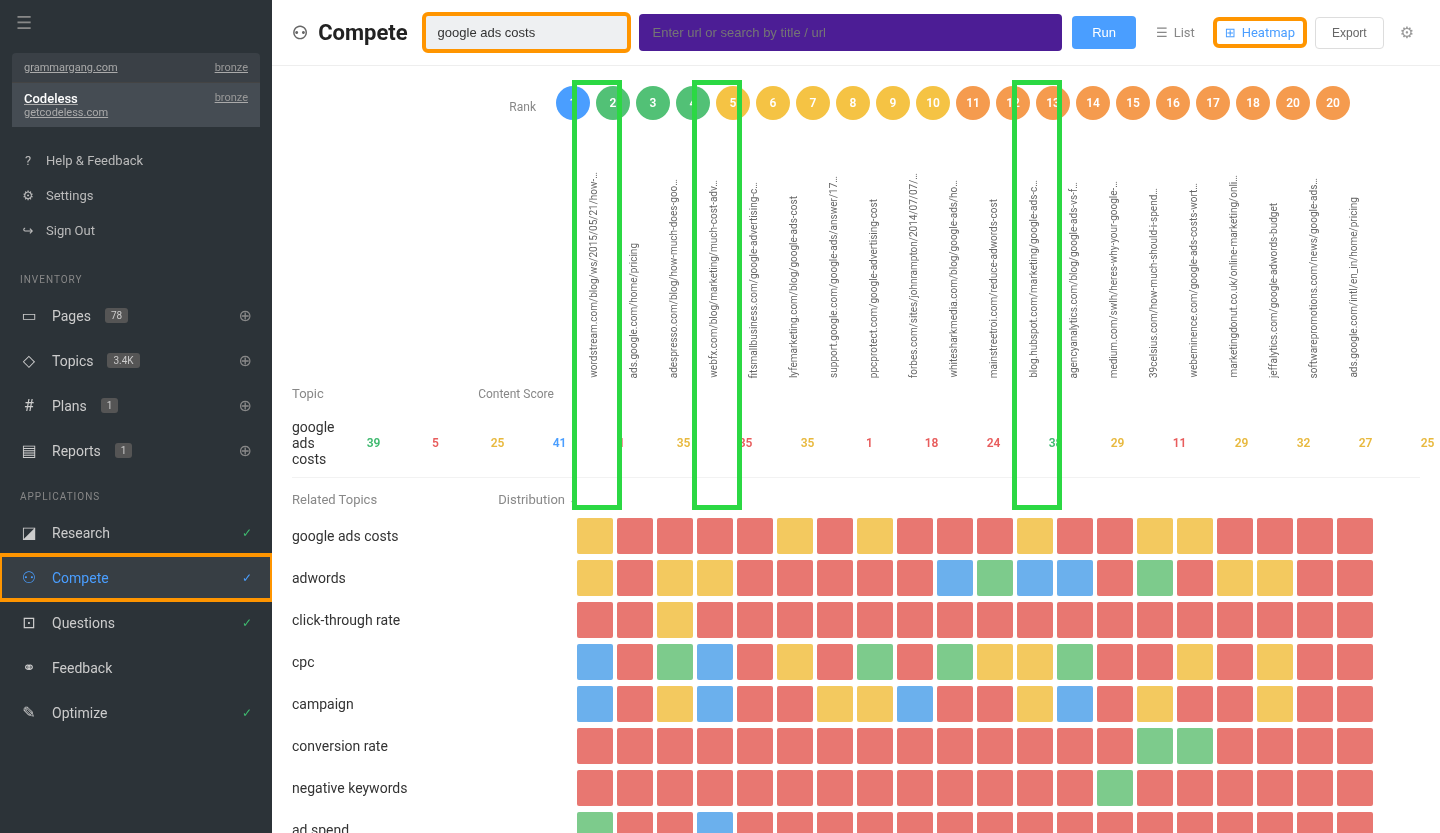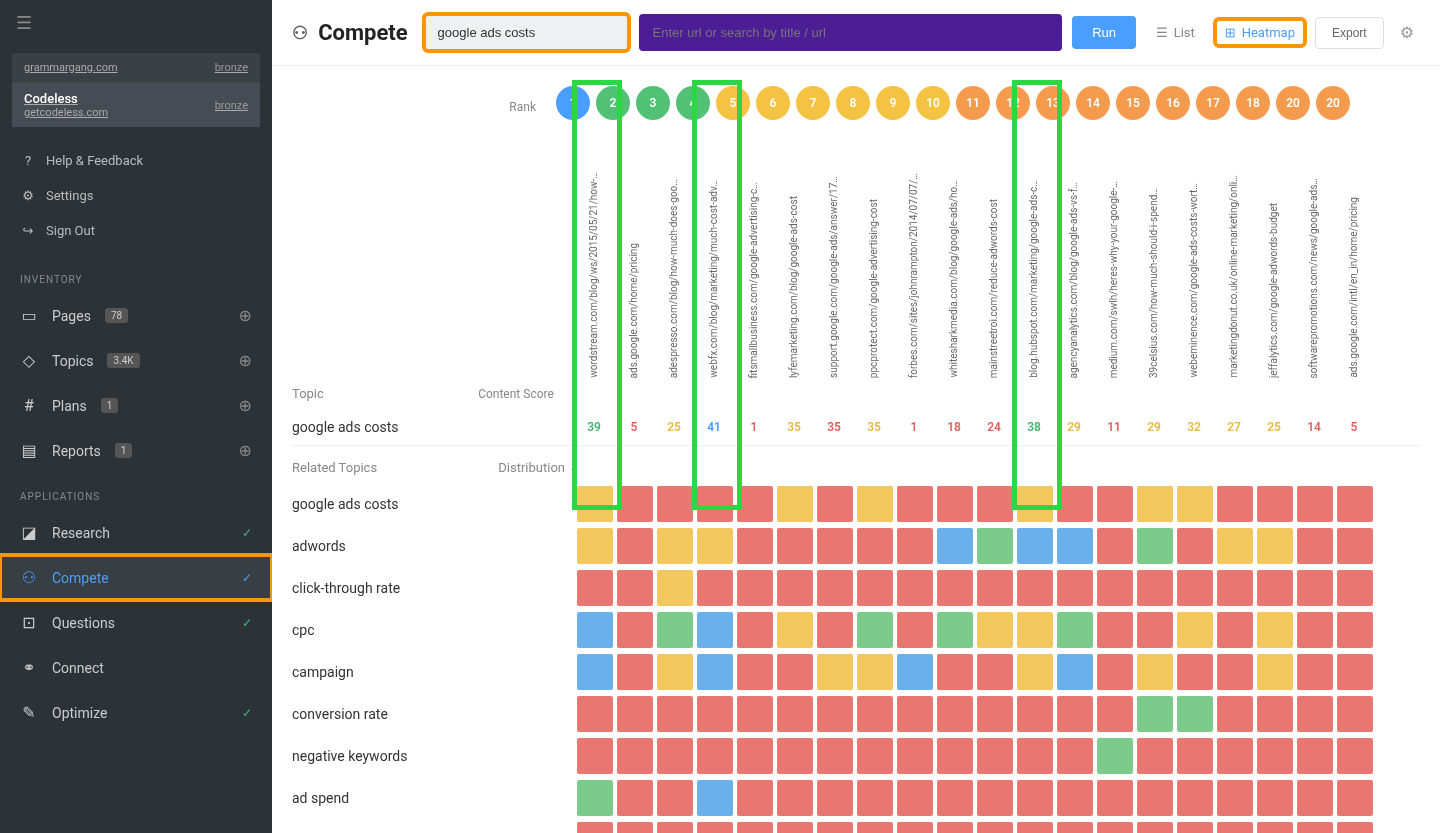--- a/index.html
+++ b/index.html
@@ -2,21 +2,21 @@
 <html><head>
 <meta charset="utf-8">
 <style>
 * { margin: 0; padding: 0; box-sizing: border-box; }
 body { font-family: -apple-system, BlinkMacSystemFont, "Segoe UI", Roboto, sans-serif; font-size: 13px; color: #333; background: #fff; overflow: hidden; }
 .app { display: flex; height: 833px; }
 .sidebar { width: 272px; background: #2c3338; color: #aaa; display: flex; flex-direction: column; overflow-y: auto; }
 .hamburger { padding: 12px 16px; font-size: 18px; color: #888; cursor: pointer; }
 .workspace-box { margin: 8px 12px; background: #3a4046; border-radius: 4px; padding: 0; text-decoration: underline; }
 .ws-item { display: flex; justify-content: space-between; padding: 8px 12px; font-size: 12px; border-bottom: 1px solid #444; }
-.ws-item:last-child { border-bottom: none; align-items: center; }
+.ws-item:last-child { border-bottom: none; }
 .ws-item.active { background: #454c53; }
 .ws-name-main { font-weight: 500; color: #fff; font-size: 13px; }
 .ws-sub { font-size: 11px; color: #aaa; }
 .ws-badge { color: #999; font-size: 11px; }
 .sidebar-links { padding: 8px 0; }
 .sb-link { display: flex; align-items: center; gap: 10px; padding: 10px 20px; color: #bbb; cursor: pointer; font-size: 13px; }
 .sb-icon { width: 16px; display: inline-flex; justify-content: center; }
 .sb-section-label { padding: 18px 20px 8px; font-size: 10px; letter-spacing: 1px; color: #888; }
 .nav-item { display: flex; align-items: center; gap: 14px; padding: 13px 20px; color: #ccc; cursor: pointer; position: relative; font-size: 14px; }
 .nav-item.active { background: #373e44; color: #4a9eff; }
@@ -59,21 +59,21 @@
 .url-text { writing-mode: vertical-rl; transform: rotate(180deg); font-size: 10px; color: #666; white-space: nowrap; overflow: hidden; text-overflow: ellipsis; max-height: 250px; text-decoration: underline; text-decoration-color: #ddd; }
 
 .score-head-row { display: flex; align-items: center; padding: 8px 0; }
 .topic-head { width: 175px; font-size: 13px; color: #888; }
 .cs-head { width: 110px; text-align: center; padding-right: 12px; font-size: 12px; color: #888; position: relative; }
 .cs-head::after { content: "↓"; font-size: 9px; position: absolute; right: 0; top: 6px; color: #bbb; }
 
 .score-row { display: flex; align-items: center; padding: 10px 0; border-bottom: 1px solid #f2f2f2; }
 .score-topic { width: 285px; font-size: 14px; color: #333; }
 .score-cells { display: flex; gap: 6px; }
-.score-cell { width: 34px; text-align: center; font-size: 12px; font-weight: 600; }
+.score-cell { width: 34px; text-align: center; font-size: 12px; font-weight: 600; margin-left: 22px; }
 .sc-green { color: #3fb96f; }
 .sc-red { color: #e85d5d; }
 .sc-yellow { color: #e8b93e; }
 .sc-blue { color: #4a9eff; }
 
 .related-head-row { display: flex; align-items: center; padding: 14px 0 8px; }
 .related-head { width: 175px; font-size: 13px; color: #888; }
 .dist-head { width: 110px; text-align: right; padding-right: 12px; font-size: 13px; color: #888; position: relative; }
 .dist-head::after { content: "↘"; font-size: 9px; position: absolute; right: 0; top: 6px; color: #bbb; }
 
@@ -161,21 +161,21 @@
     <span>Compete</span>
     <span class="nav-check">✓</span>
   </div>
   <div class="nav-item ">
     <span class="nav-icon">⊡</span>
     <span>Questions</span>
     <span class="nav-check">✓</span>
   </div>
   <div class="nav-item ">
     <span class="nav-icon">⚭</span>
-    <span>Connect</span>
+    <span>Feedback</span>
 
   </div>
   <div class="nav-item ">
     <span class="nav-icon">✎</span>
     <span>Optimize</span>
     <span class="nav-check">✓</span>
   </div>
       </div>
   </aside>
 

